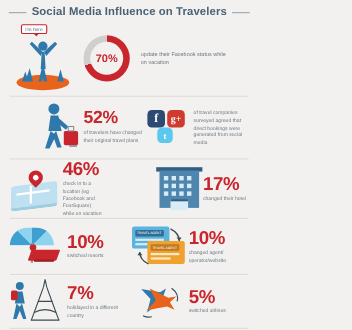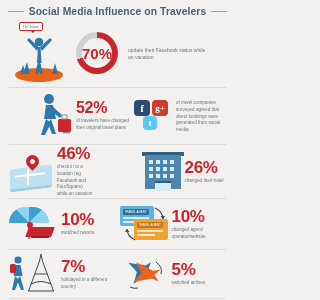--- a/index.html
+++ b/index.html
@@ -53,21 +53,21 @@
   }
   .hero .donutwrap{width:52px;display:flex;align-items:center;justify-content:center;}
   .donut{
     width:42px;height:42px;border-radius:50%;
     background:conic-gradient(#c8252c 0deg 252deg, #cfcfcf 252deg 360deg);
     display:flex;align-items:center;justify-content:center;position:relative;
   }
   .donut:before{
     content:"";position:absolute;width:30px;height:30px;border-radius:50%;background:#f2f1ef;
   }
-  .donut .dlabel{position:relative;color:#c8252c;font-weight:bold;font-size:15px;}
+  .donut .dlabel{position:relative;color:#c8252c;font-weight:bold;font-size:10px;}
   .hero .herotxt{flex:1;padding-left:5px;}
   .hero .herotxt .cap{font-size:5px;max-width:78px;}
 
   
   .social{position:relative;width:46px;height:40px;}
   .sq{position:absolute;border-radius:4px;display:flex;align-items:center;justify-content:center;
       color:#fff;font-weight:bold;font-family:"Liberation Serif",serif;}
   .sq.fb{left:4px;top:4px;width:16px;height:16px;background:#2c4a72;font-size:11px;}
   .sq.gp{left:22px;top:4px;width:16px;height:16px;background:#cf3b2e;font-size:9px;}
   .sq.tw{left:13px;top:20px;width:14px;height:14px;background:#5cc8ee;font-size:8px;}
@@ -222,21 +222,21 @@
         <div class="hwin" style="left:15px;top:16px;"></div>
         <div class="hwin" style="left:22px;top:16px;"></div>
         <div class="hwin" style="left:29px;top:16px;"></div>
         <div class="hwin" style="left:8px;top:23px;"></div>
         <div class="hwin" style="left:15px;top:23px;"></div>
         <div class="hwin" style="left:22px;top:23px;"></div>
         <div class="hwin" style="left:29px;top:23px;"></div>
         <div class="hdoor"></div>
       </div>
       <div class="txt">
-        <div class="pct big">26%</div>
+        <div class="pct big">17%</div>
         <div class="cap">changed their hotel</div>
       </div>
     </div>
   </div>
 
   <div class="divider"></div>
 
   <div class="row" style="height:50px;">
 
     <div class="cell half">

